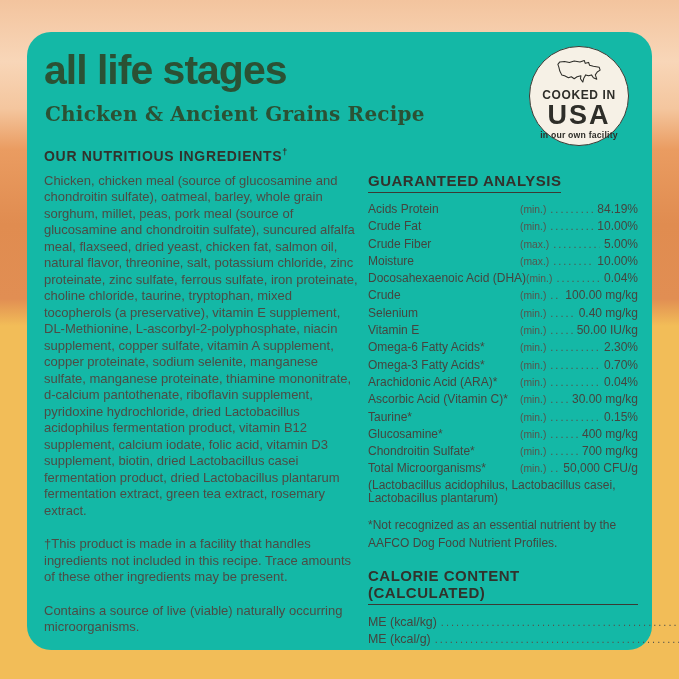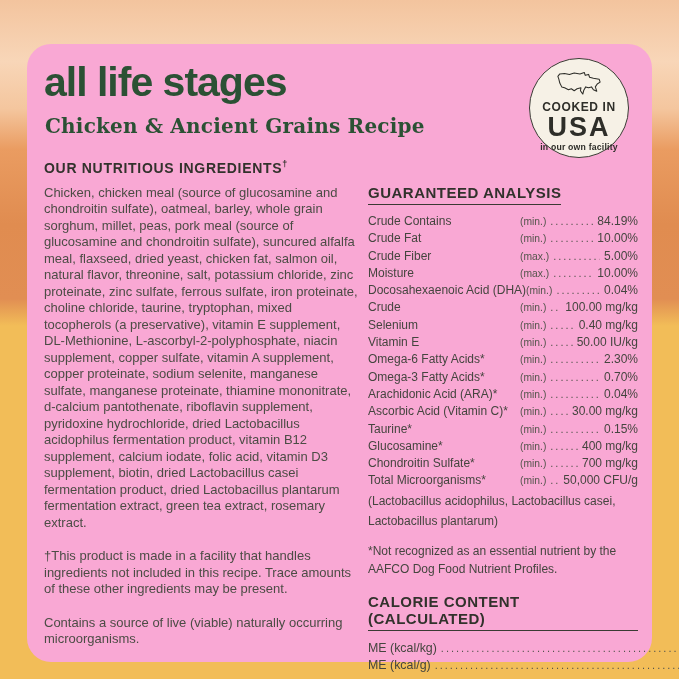--- a/index.html
+++ b/index.html
@@ -6,21 +6,21 @@
   body {
     width:679px; height:679px; overflow:hidden; position:relative;
     font-family:"Liberation Sans", sans-serif;
     background:linear-gradient(180deg,
       #f3c49e 0%, #f8d6b8 9%, #f4c69e 16%,
       #ea9c61 22%, #e08c50 33%, #e18e53 44%,
       #f2bd58 48%, #f2bd58 100%);
   }
   .card {
     position:absolute; left:27px; top:32px; width:625px; height:618px;
-    background:#f9a8d4; border-radius:24px;margin-top:12px;
+    background:#14b8a6; border-radius:24px;
   }
   
   .title {
     position:absolute; left:17px; top:18px;
     font-size:41px; font-weight:800; letter-spacing:-1px; line-height:1;
     color:#2b5134;
   }
   .subtitle {
     position:absolute; left:18px; top:70px;
     font-family:"DejaVu Serif", serif; font-weight:bold;
@@ -53,21 +53,21 @@
     letter-spacing:0.5px; color:#32322c;
     border-bottom:1.5px solid #3a3a34; padding-bottom:3px;
   }
   .ga-rows { margin-top:8px; }
   .ga-row { display:flex; align-items:baseline; font-size:12px; line-height:16.3px; }
   .ga-name { flex:0 0 auto; min-width:152px; white-space:nowrap; }
   .ga-cons { flex:0 0 auto; font-size:10.3px; color:#55554d; }
   .dots { flex:1 1 auto; overflow:hidden; white-space:nowrap; margin:0 4px; color:#55554d; font-size:11px; }
   .dots::after { content:"....................................................."; letter-spacing:2px; }
   .ga-value { flex:0 0 auto; white-space:nowrap; text-align:right; }
-  .ga-paren { font-size:12px; line-height:20px; margin-top:1px; }
+  .ga-paren { font-size:12px; line-height:13px; margin-top:1px; }
   .ga-footnote { font-size:12px; line-height:18px; margin-top:11px; }
   .cal-heading-wrap { margin-top:15px; }
   .cal-grid { display:flex; gap:14px; margin-top:9px; }
   .cal-col { flex:1 1 0; }
   .cal-row { display:flex; align-items:baseline; font-size:12.4px; line-height:17.5px; }
   .cal-label { flex:0 0 auto; white-space:nowrap; }
 </style>
 </head>
 <body>
 
@@ -92,21 +92,21 @@
     <p class="body-text">Chicken, chicken meal (source of glucosamine and chondroitin sulfate), oatmeal, barley, whole grain sorghum, millet, peas, pork meal (source of glucosamine and chondroitin sulfate), suncured alfalfa meal, flaxseed, dried yeast, chicken fat, salmon oil, natural flavor, threonine, salt, potassium chloride, zinc proteinate, zinc sulfate, ferrous sulfate, iron proteinate, choline chloride, taurine, tryptophan, mixed tocopherols (a preservative), vitamin E supplement, DL-Methionine, L-ascorbyl-2-polyphosphate, niacin supplement, copper sulfate, vitamin A supplement, copper proteinate, sodium selenite, manganese sulfate, manganese proteinate, thiamine mononitrate, d-calcium pantothenate, riboflavin supplement, pyridoxine hydrochloride, dried Lactobacillus acidophilus fermentation product, vitamin B12 supplement, calcium iodate, folic acid, vitamin D3 supplement, biotin, dried Lactobacillus casei fermentation product, dried Lactobacillus plantarum fermentation extract, green tea extract, rosemary extract.</p>
     <p class="body-text note">†This product is made in a facility that handles ingredients not included in this recipe. Trace amounts of these other ingredients may be present.</p>
     <p class="body-text note">Contains a source of live (viable) naturally occurring microorganisms.</p>
   </div>
 
   <div class="col-right">
     <h2 class="section-heading">GUARANTEED ANALYSIS</h2>
 
     <div class="ga-rows">
         <div class="ga-row">
-        <span class="ga-name">Crude Contains</span>
+        <span class="ga-name">Acids Protein</span>
         <span class="ga-cons">(min.)</span>
         <span class="dots"></span>
         <span class="ga-value">84.19%</span>
       </div>
         <div class="ga-row">
         <span class="ga-name">Crude Fat</span>
         <span class="ga-cons">(min.)</span>
         <span class="dots"></span>
         <span class="ga-value">10.00%</span>
       </div>

